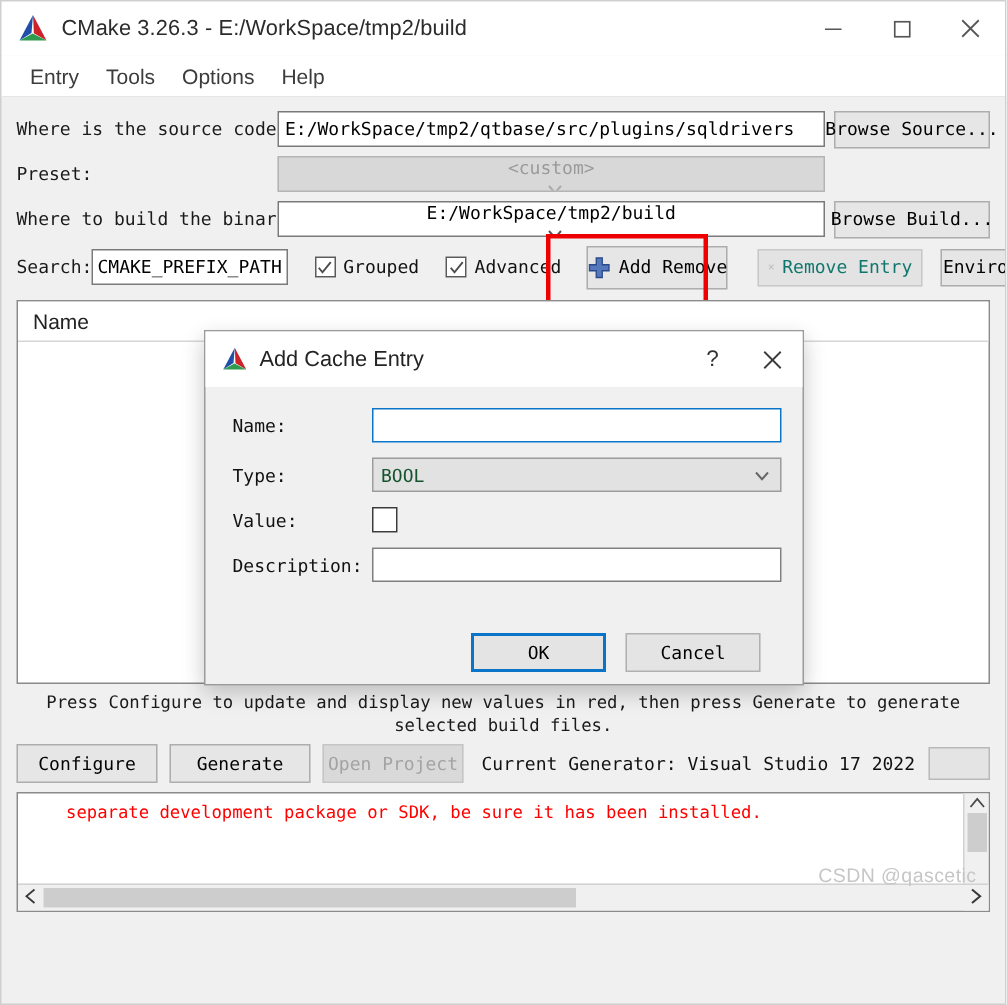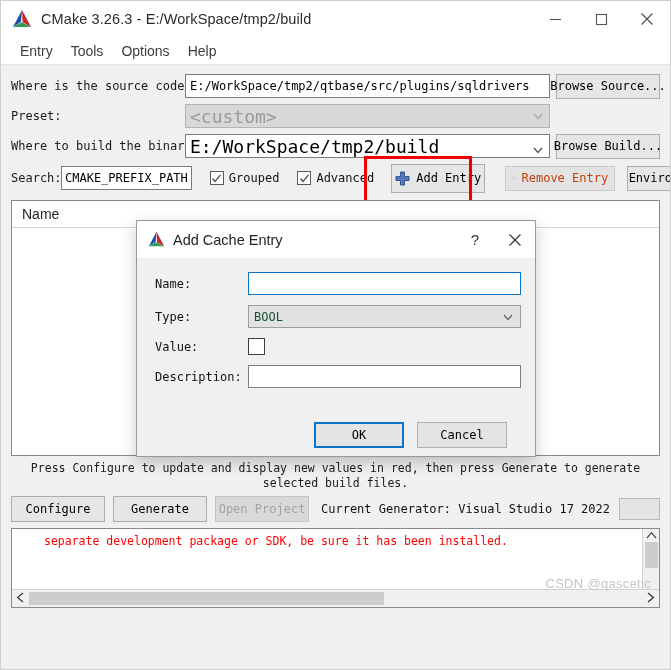--- a/index.html
+++ b/index.html
@@ -91,29 +91,30 @@
     padding: 0 4px;
     display: flex;
     align-items: center;
     overflow: hidden;
     white-space: nowrap;
   }
   .combo {
     height: 24px;
     background: #ffffff;
     border: 1px solid #7a7a7a;
-    font-size: 18px;
+    font-size: 12px;
     font-family: "DejaVu Sans Mono", monospace;
     color: #000;
     padding: 0 4px;
     display: flex;
     align-items: center;
     justify-content: space-between;
     overflow: hidden;
     white-space: nowrap;
+    flex-direction: column;
   }
   .combo.disabled {
     background: #d8d8d8;
     border-color: #b4b4b4;
     color: #9a9a9a;
   }
   .chev { width: 14px; height: 14px; flex: 0 0 auto; margin-left: 4px; }
 
   .btn {
     height: 25px;
@@ -121,21 +122,21 @@
     border: 1px solid #adadad;
     font-size: 12px;
     font-family: "DejaVu Sans Mono", monospace;
     color: #000;
     display: flex;
     align-items: center;
     justify-content: center;
     white-space: nowrap;
     padding: 0 6px;
   }
-  .btn.disabled { color: #c2410c; border-color: #c8c8c8; background: #e3e3e3; }
+  .btn.disabled { color: #0f766e; border-color: #c8c8c8; background: #e3e3e3; }
 
   .browse-src, .browse-bin {
     width: 104px;
     margin-left: 6px;
   }
 
   
   .search-row {
     display: flex;
     align-items: center;
@@ -429,21 +430,21 @@
       <div class="combo disabled" style="flex:1;margin-right:110px;">
         <span>&lt;custom&gt;</span>
         <svg class="chev" viewBox="0 0 14 14">
             <polyline points="3,5 7,9.5 11,5" fill="none" stroke="#aaaaaa" stroke-width="1.3"></polyline>
           </svg>
       </div>
     </div>
 
     <div class="form-row">
       <div class="form-label lbl-bin">Where to build the binaries:</div>
-      <div class="combo" style="flex:1;align-items:flex-end;">
+      <div class="combo" style="flex:1;">
         <span>E:/WorkSpace/tmp2/build</span>
         <svg class="chev" viewBox="0 0 14 14">
             <polyline points="3,5 7,9.5 11,5" fill="none" stroke="#555" stroke-width="1.3"></polyline>
           </svg>
       </div>
       <div class="btn browse-bin">Browse Build...</div>
     </div>
 
     <div class="search-row">
       <div class="form-label lbl-search">Search:</div>
@@ -464,21 +465,21 @@
               <polyline points="1.5,5.5 4,8.5 9.5,1.8" fill="none" stroke="#4c4c4c" stroke-width="1.3"></polyline>
             </svg>
         </div>
         <span class="chk-label">Advanced</span>
       </div>
 
       <div class="btn add-entry">
         <svg class="plus-icon" viewBox="0 0 15 15">
           <polygon points="5.5,1 9.5,1 9.5,5.5 14,5.5 14,9.5 9.5,9.5 9.5,14 5.5,14 5.5,9.5 1,9.5 1,5.5 5.5,5.5" fill="#5577bb" stroke="#2a4a8a" stroke-width="0.9"></polygon>
         </svg>
-        <span>Add Entry</span>
+        <span>Add Remove</span>
       </div>
 
       <div class="btn remove-entry disabled">
         <svg width="14" height="14" viewBox="0 0 14 14" style="margin-right:5px">
           <line x1="2" y1="2" x2="12" y2="12" stroke="#c2c2c2" stroke-width="2.6"></line>
           <line x1="12" y1="2" x2="2" y2="12" stroke="#c2c2c2" stroke-width="2.6"></line>
         </svg>
         <span>Remove Entry</span>
       </div>
 

